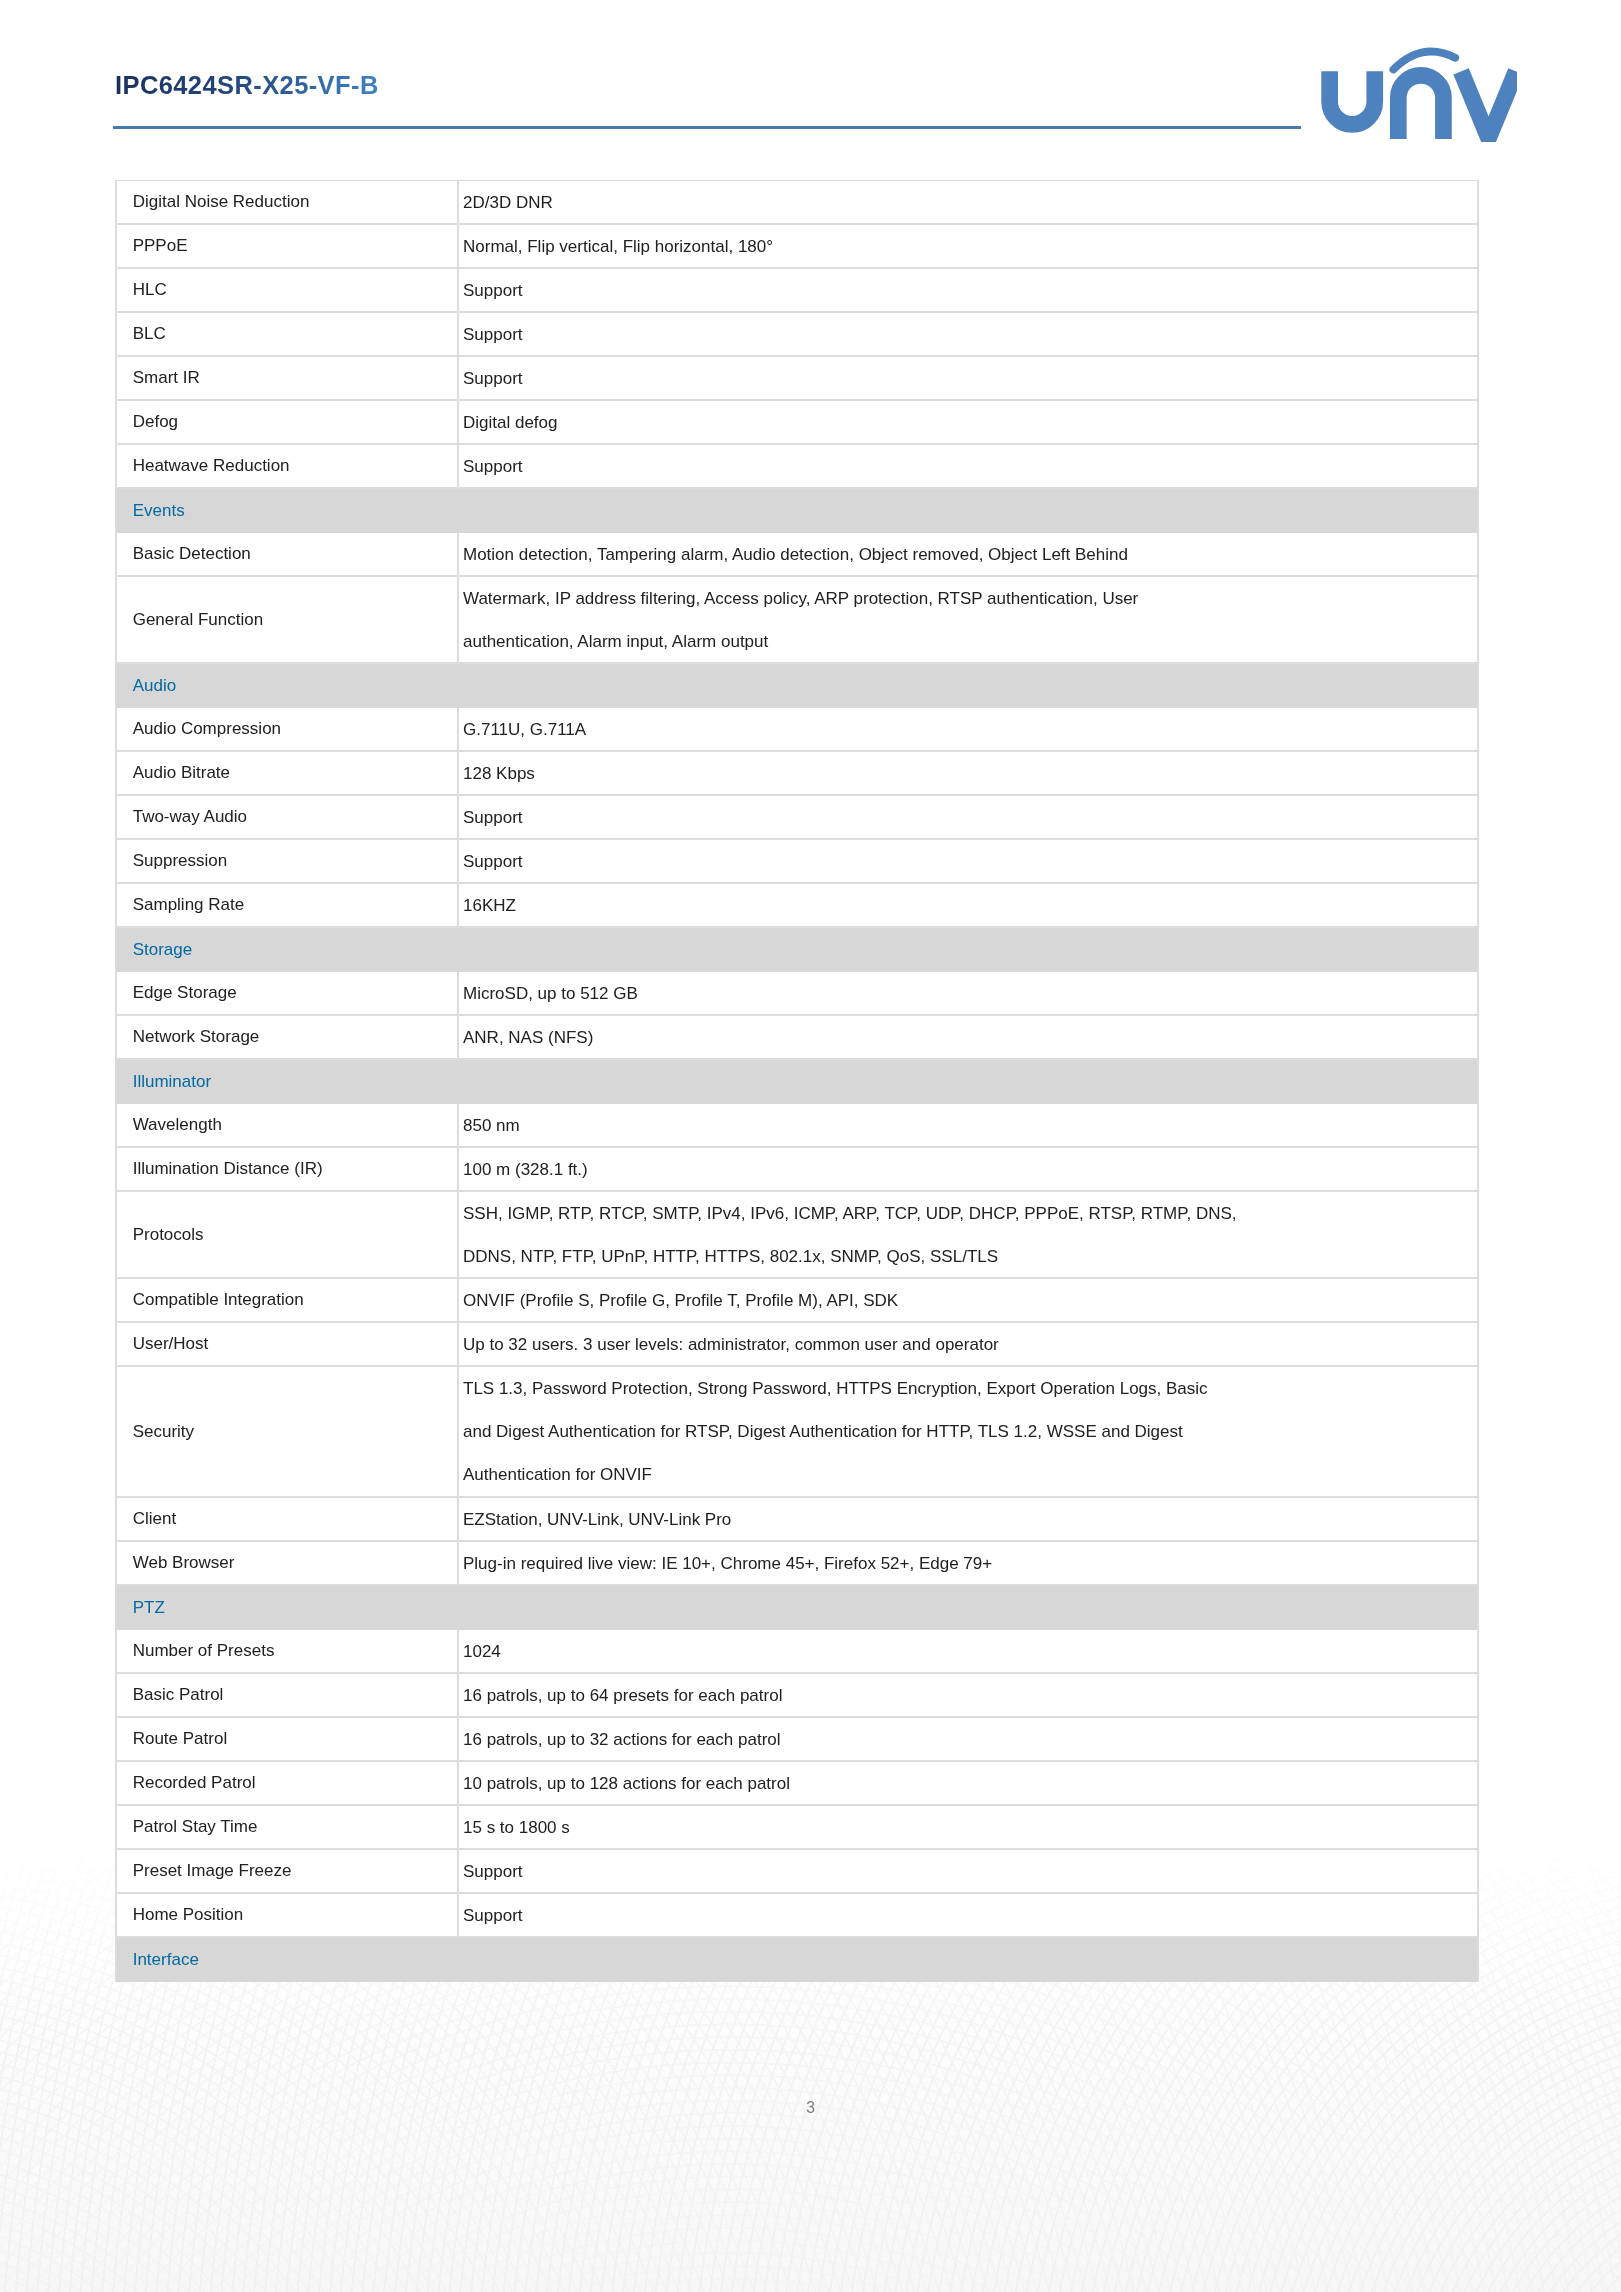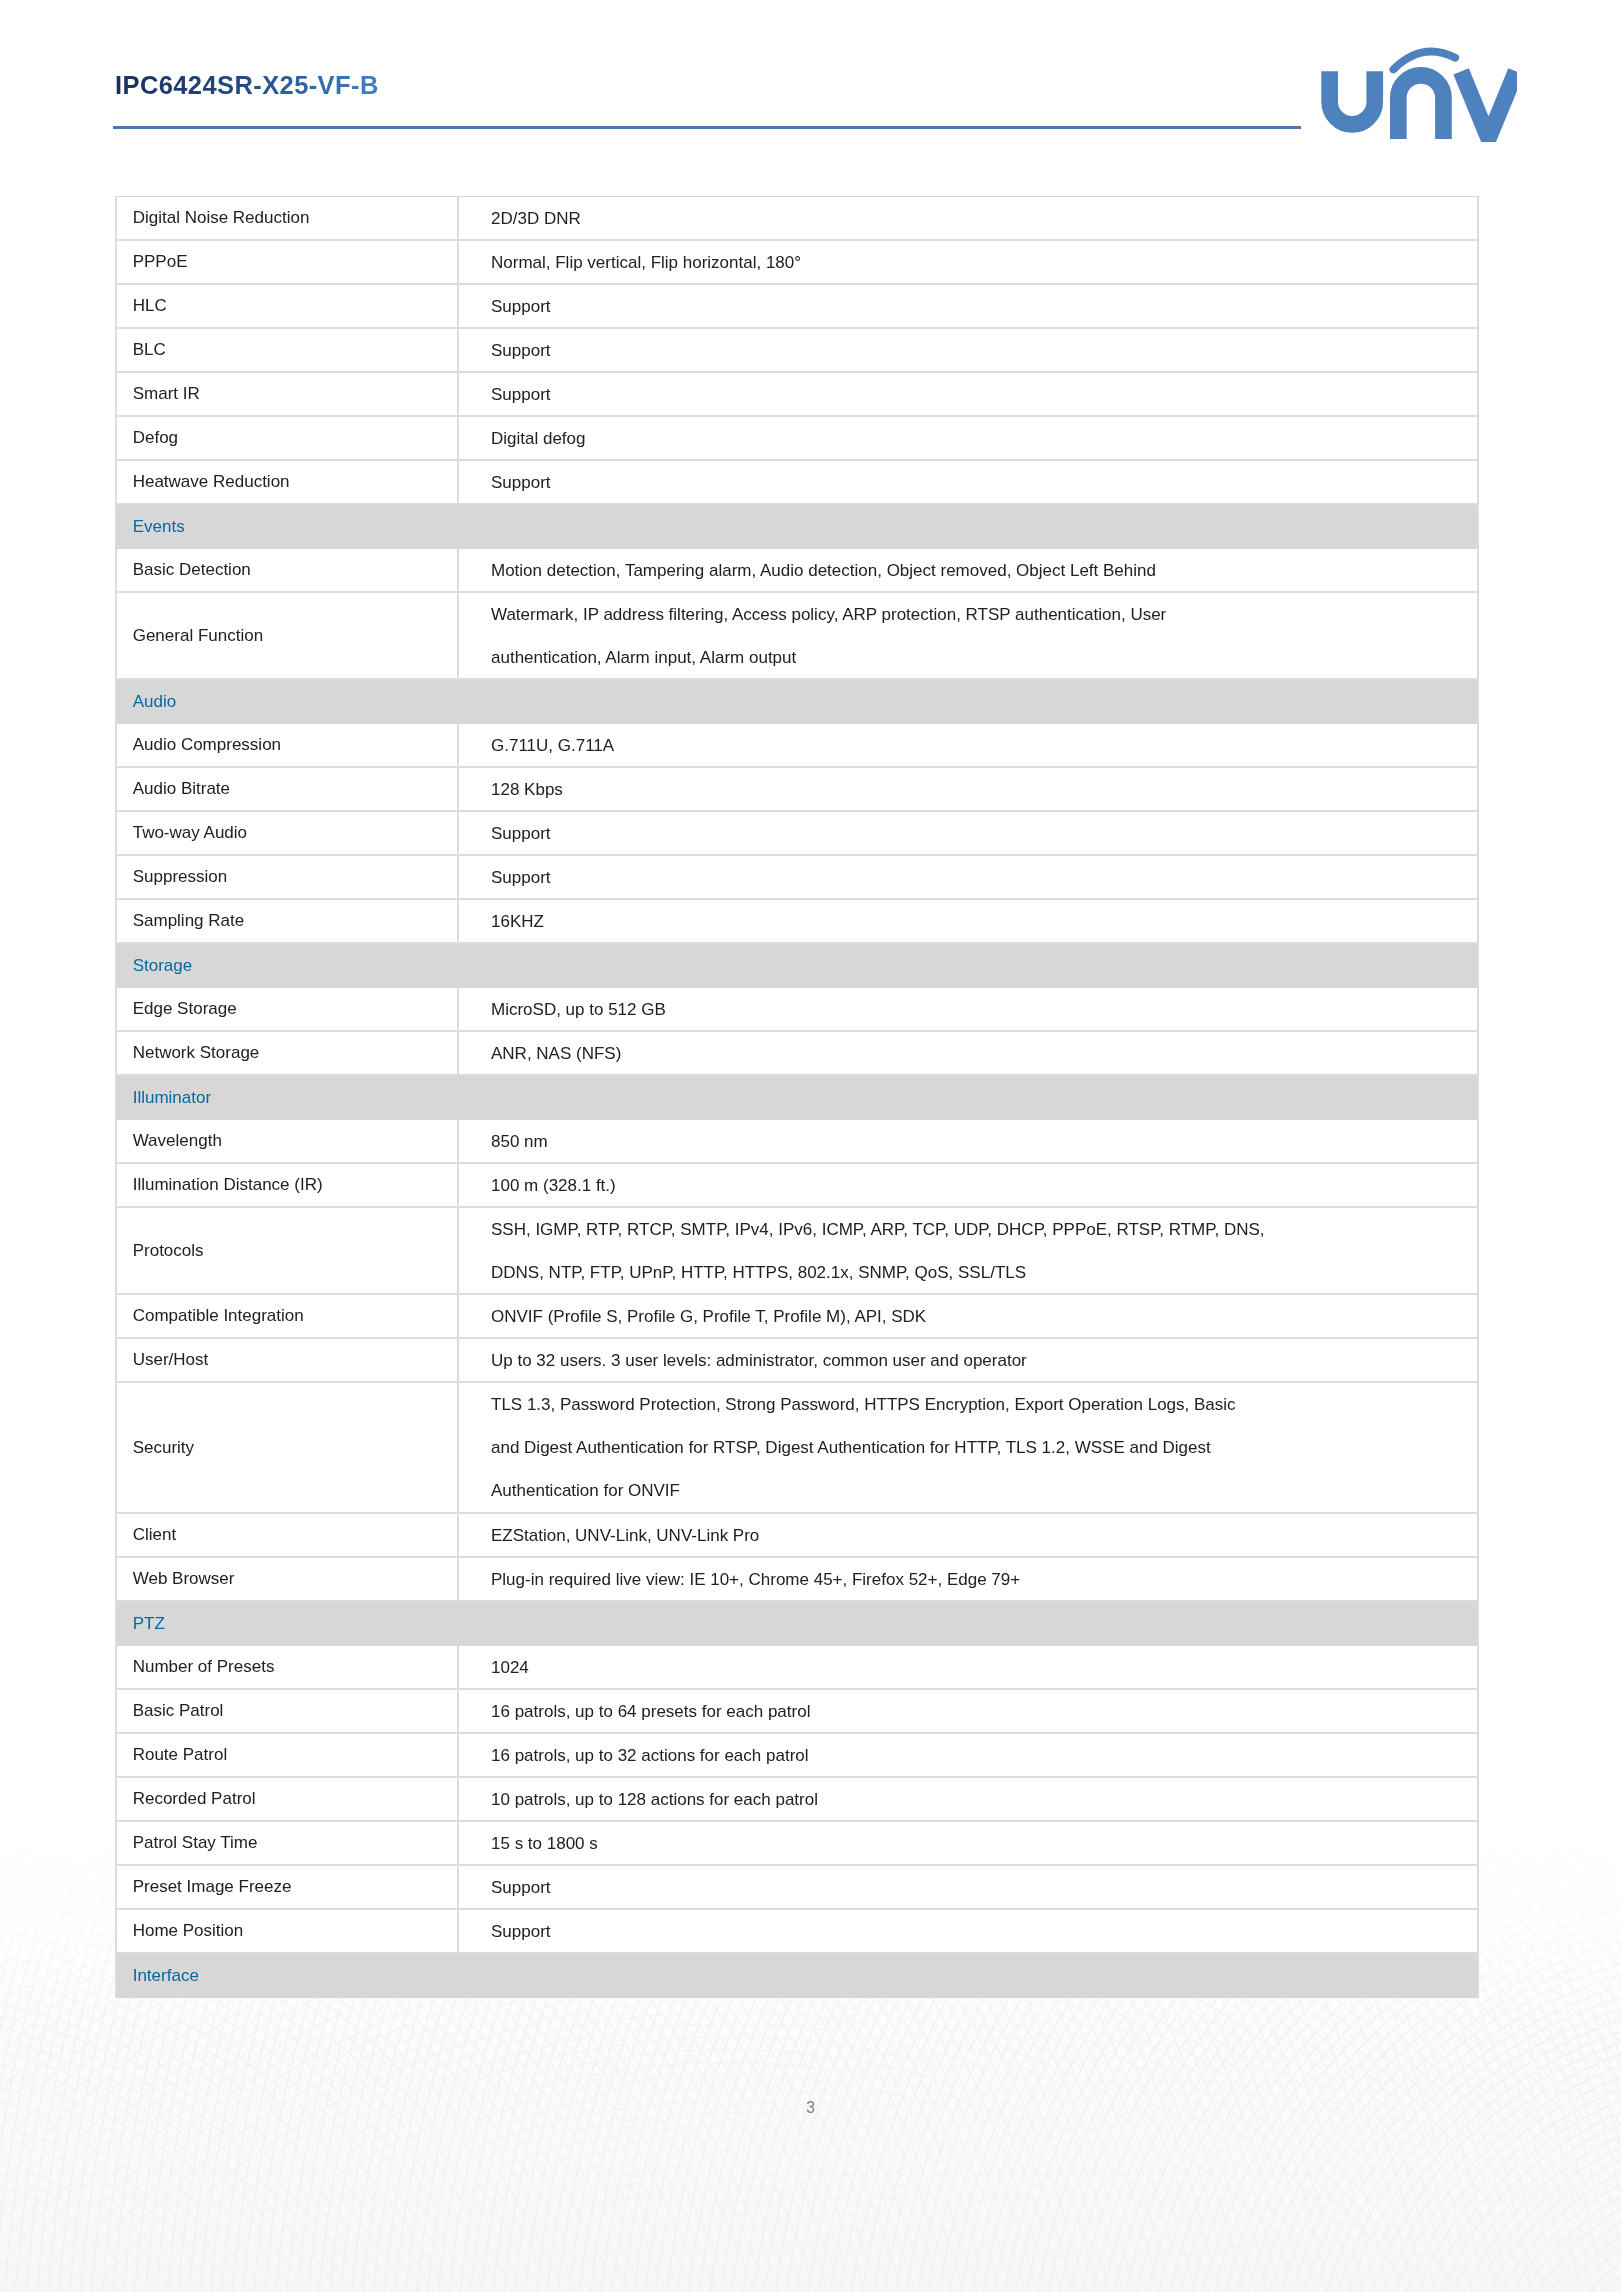--- a/index.html
+++ b/index.html
@@ -23,39 +23,39 @@
     }
   }
   .header-rule{
     position:absolute;left:113px;top:126px;width:1188px;height:2.9px;
     background:var(--rule-blue,#4679ae);
   }
   .logo{position:absolute;left:1311px;top:39px;width:206px;height:103px;}
 
   
   .spec-table{
-    position:absolute;left:115px;top:196px;width:1364px;
+    position:absolute;left:115px;top:180px;width:1364px;
     border-top:1px solid #d9d9d9;border-left:2px solid #dcdcdc;border-right:2px solid #dcdcdc;
     box-sizing:border-box;
     font-size:17px;
   }
   .row{
     display:flex;box-sizing:border-box;
     border-bottom:2px solid #dcdcdc;background:#fff;
   }
   .r1{height:44px}
   .r2{height:87px}
   .r3{height:131px}
   .cell{display:flex;align-items:center;box-sizing:border-box;}
   .cell.label{
     width:342px;flex:0 0 342px;padding-left:15.7px;padding-right:9.8px;
     border-right:2px solid #dcdcdc;
   }
   .cell.value{
-    flex:1;padding-left:32px;padding-right:11.8px;
+    flex:1;padding-left:4px;padding-right:11.8px;
     white-space:pre-line;line-height:43px;
   }
   .sec{
     height:44px;box-sizing:border-box;display:flex;align-items:center;
     background:var(--section-gray,#d7d7d7);padding-left:15.7px;
     font-size:17px;color:#0369a1;
   }
 
   
   .pagenum{

